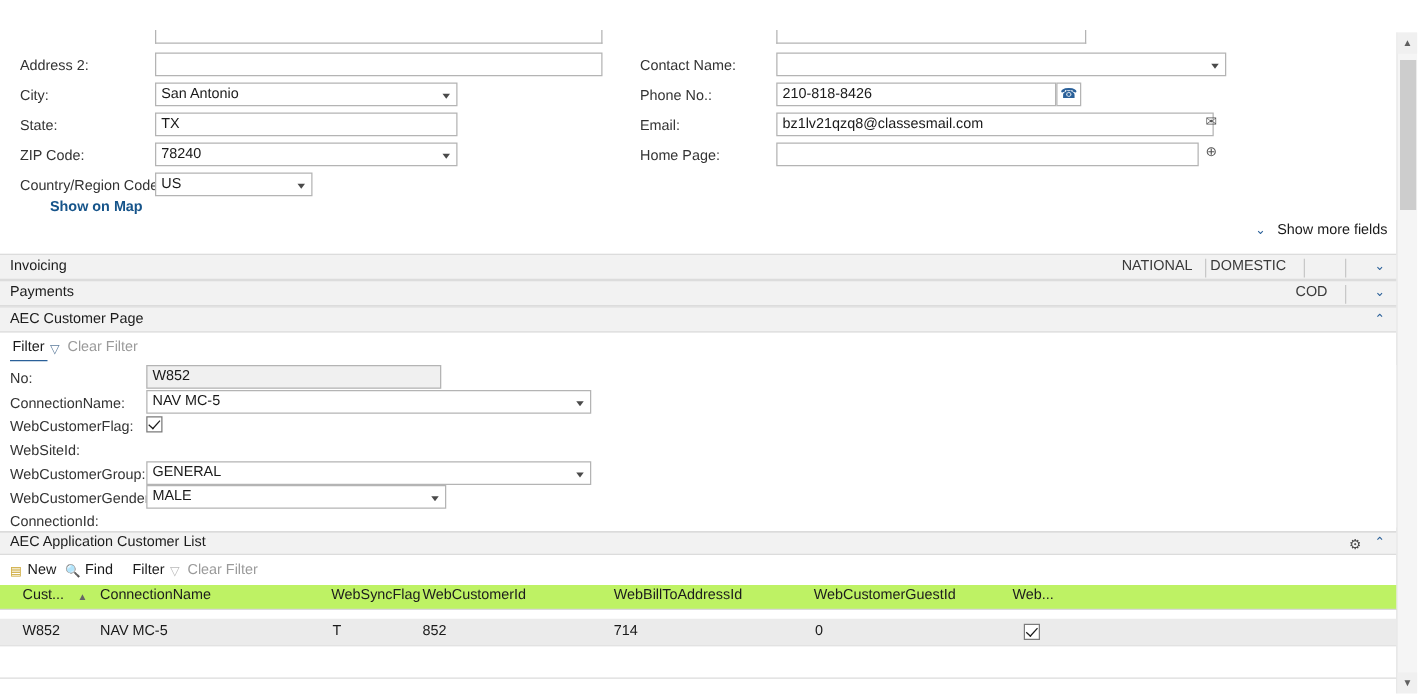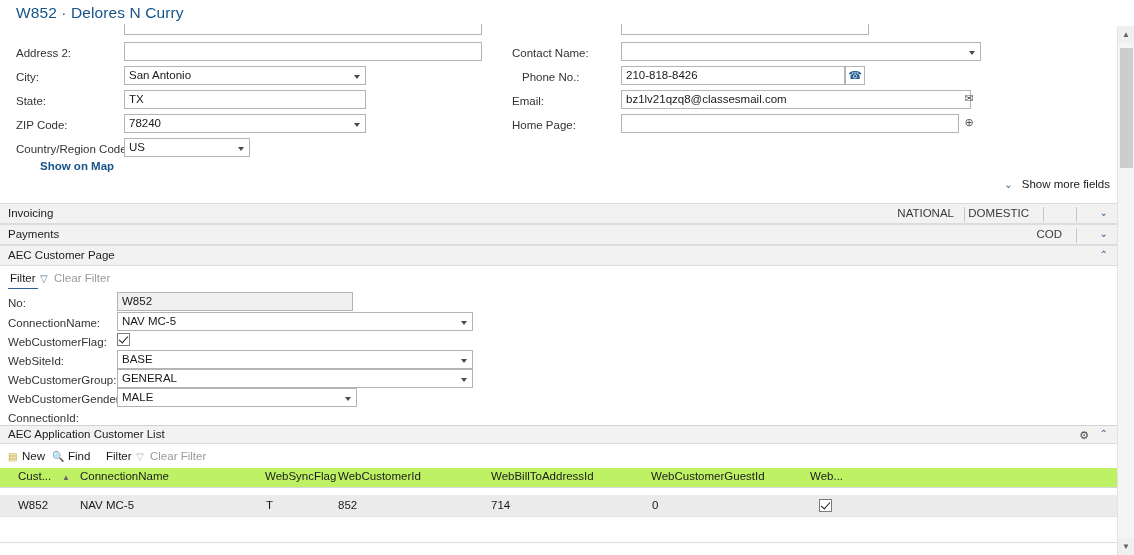--- a/index.html
+++ b/index.html
@@ -295,21 +295,20 @@
     position: absolute;
     height: 1px;
     background: #2a6099;
   }
 </style>
 </head>
 <body>
 
 <div id="app">
 
-  <div class="page-title">W852 · Delores N Curry</div>
 
   <div class="vscroll">
     <div class="arrow up">▲</div>
     <div class="thumb"></div>
     <div class="arrow down">▼</div>
   </div>
 
   <div class="form-area">
 
     <div class="fld-box cut-top" style="left:124px; top:-2px; width:358px;"></div>
@@ -341,21 +340,21 @@
     </div>
 
     <a class="link-text" style="left:16px; top:134px;margin-left:24px;" href="#">Show on Map</a>
 
     <div class="fld-label" style="left:512px; top:21px;">Contact Name:</div>
     <div class="fld-box" style="left:621px; top:16px; width:360px;">
       <span></span>
       <span class="caret"></span>
     </div>
 
-    <div class="fld-label" style="left:512px; top:45px;margin-left:10px;">Phone No.:</div>
+    <div class="fld-label" style="left:512px; top:45px;">Phone No.:</div>
     <div class="fld-box" style="left:621px; top:40px; width:224px;">210-818-8426</div>
     <div class="assist-btn" style="left:845px; top:40px;">☎</div>
 
     <div class="fld-label" style="left:512px; top:69px;">Email:</div>
     <div class="fld-box" style="left:621px; top:64px; width:350px;">bz1lv21qzq8@classesmail.com</div>
     <div class="assist-btn flat" style="left:959px; top:64px;">✉</div>
 
     <div class="fld-label" style="left:512px; top:93px;">Home Page:</div>
     <div class="fld-box" style="left:621px; top:88px; width:338px;"></div>
     <div class="assist-btn flat" style="left:959px; top:88px;">⊕</div>
@@ -402,24 +401,20 @@
     <div class="fld-label" style="left:8px; top:25px;">ConnectionName:</div>
     <div class="fld-box" style="left:117px; top:20px; width:356px;">
       <span>NAV MC-5</span>
       <span class="caret"></span>
     </div>
 
     <div class="fld-label" style="left:8px; top:44px;">WebCustomerFlag:</div>
     <div class="chk" style="left:117px; top:41px;"></div>
 
     <div class="fld-label" style="left:8px; top:63px;">WebSiteId:</div>
-    <div class="fld-box" style="left:117px; top:58px; width:356px;">
-      <span>BASE</span>
-      <span class="caret"></span>
-    </div>
 
     <div class="fld-label" style="left:8px; top:82px;">WebCustomerGroup:</div>
     <div class="fld-box" style="left:117px; top:77px; width:356px;">
       <span>GENERAL</span>
       <span class="caret"></span>
     </div>
 
     <div class="fld-label" style="left:8px; top:101px;">WebCustomerGender:</div>
     <div class="fld-box" style="left:117px; top:96px; width:240px;">
       <span>MALE</span>

